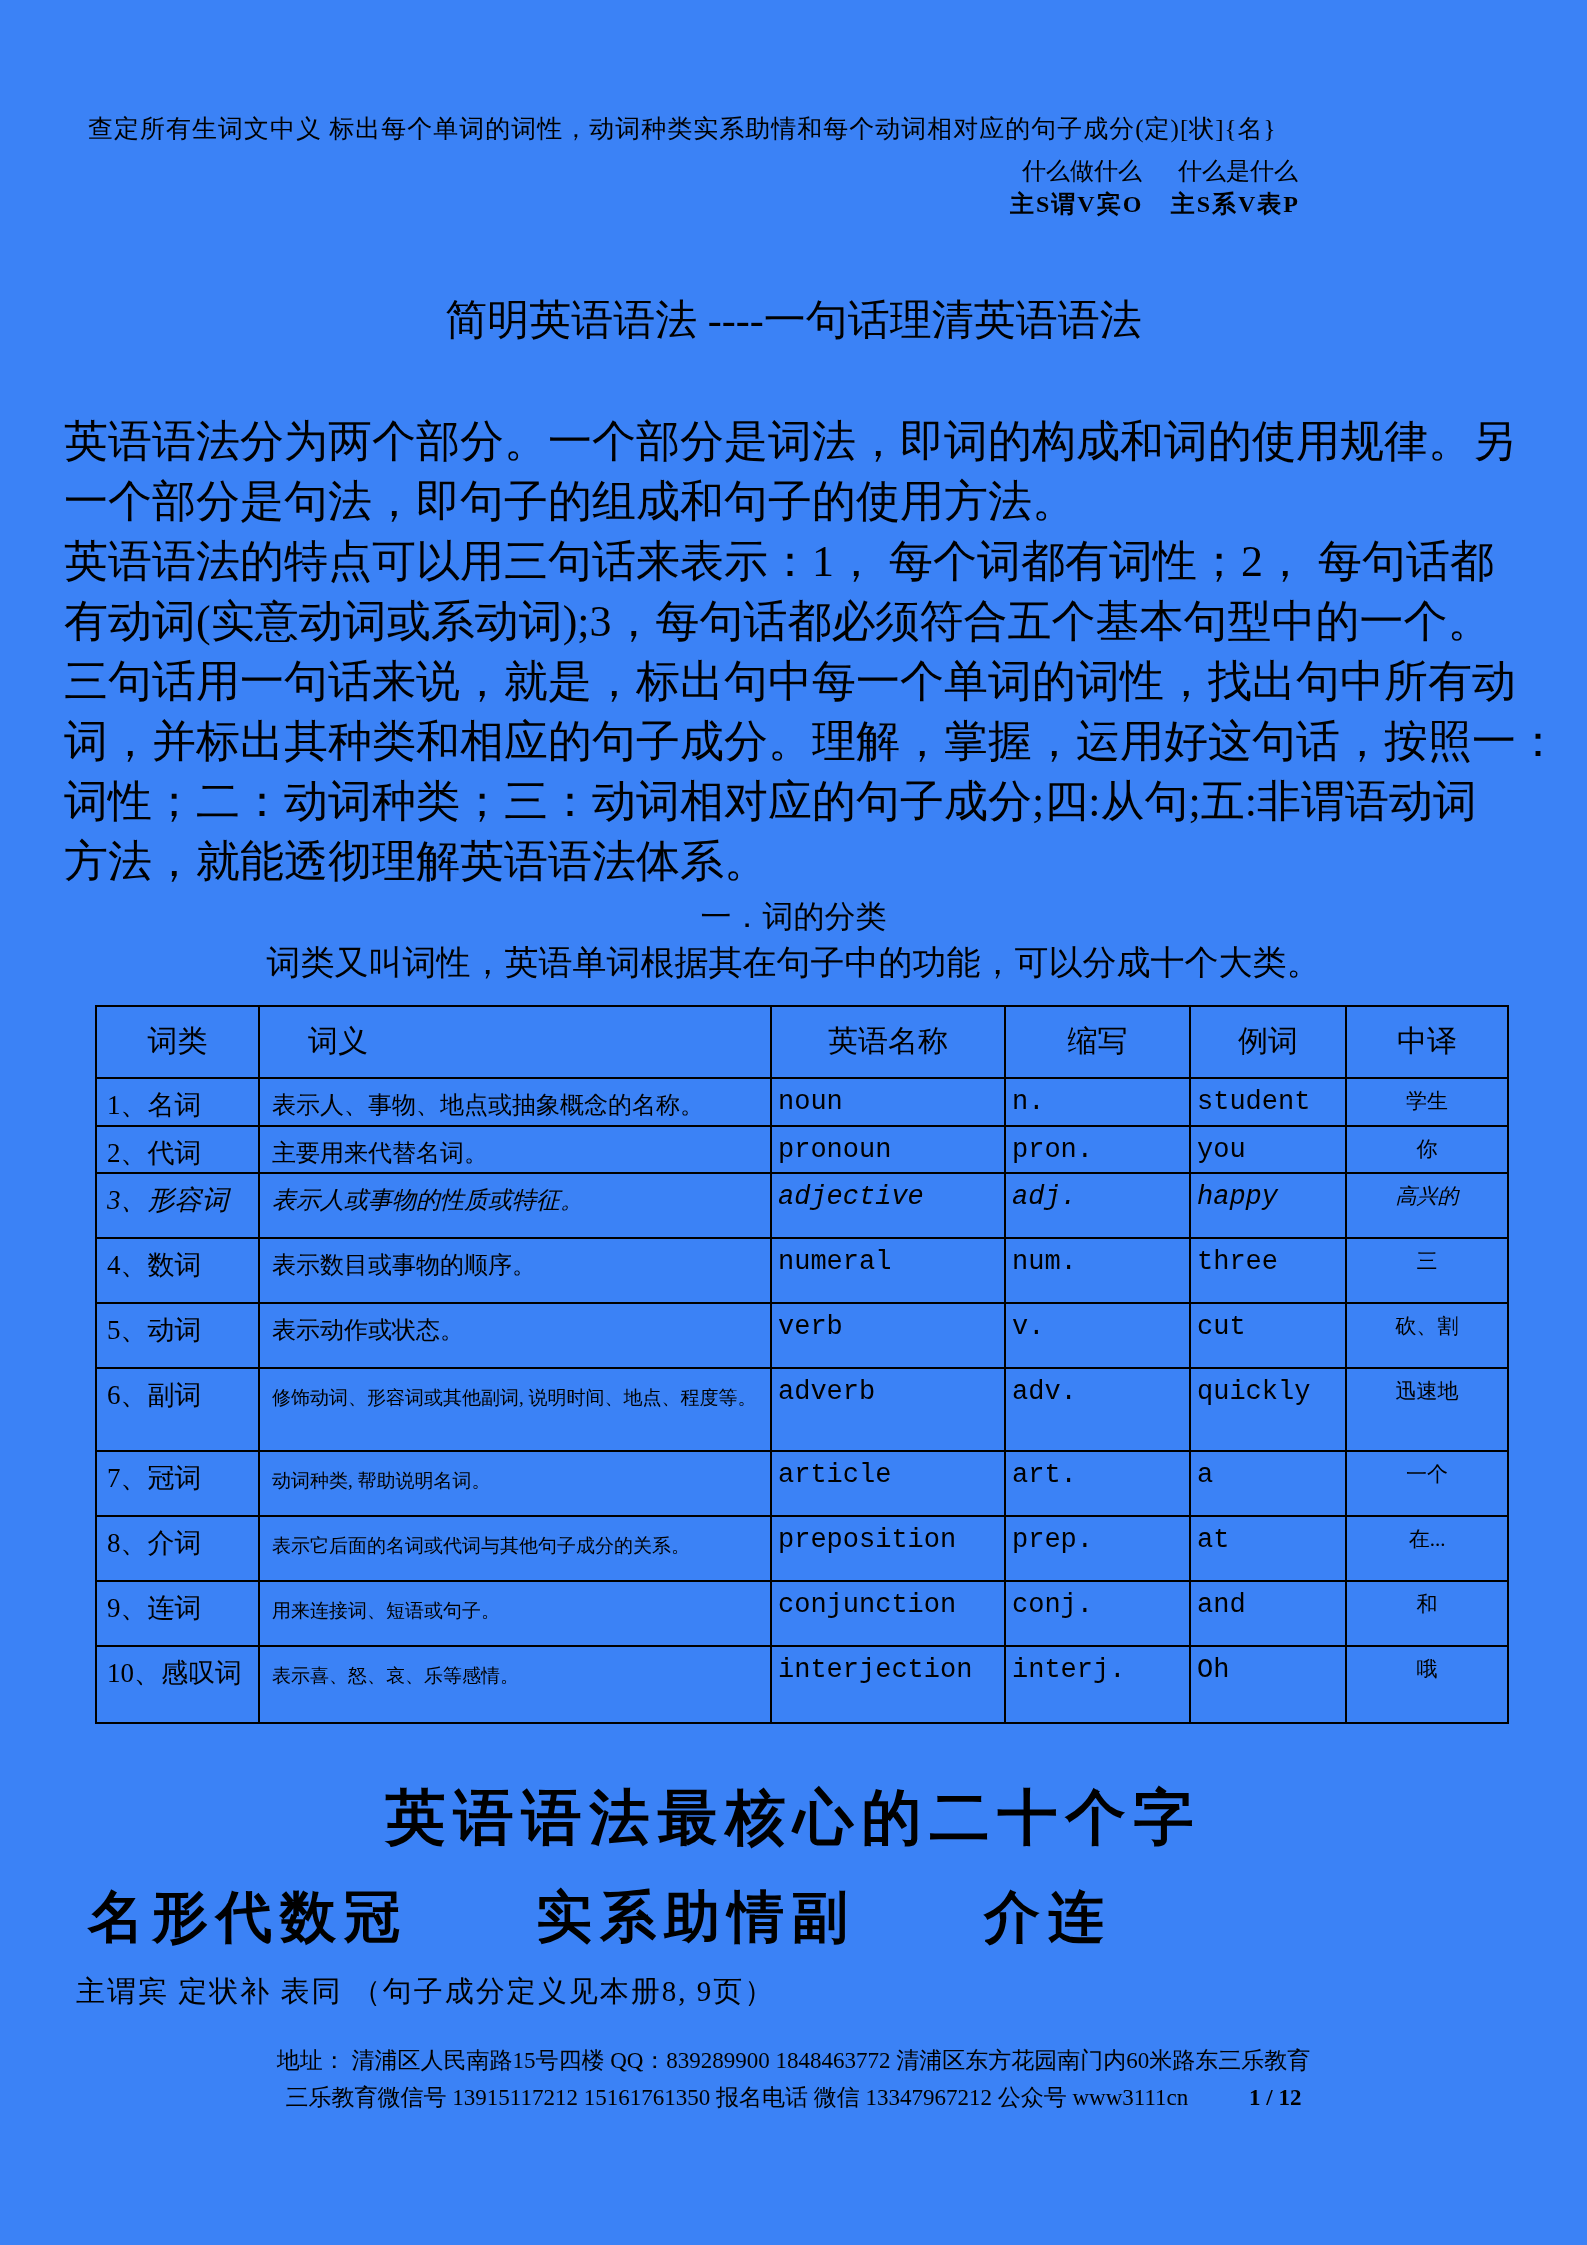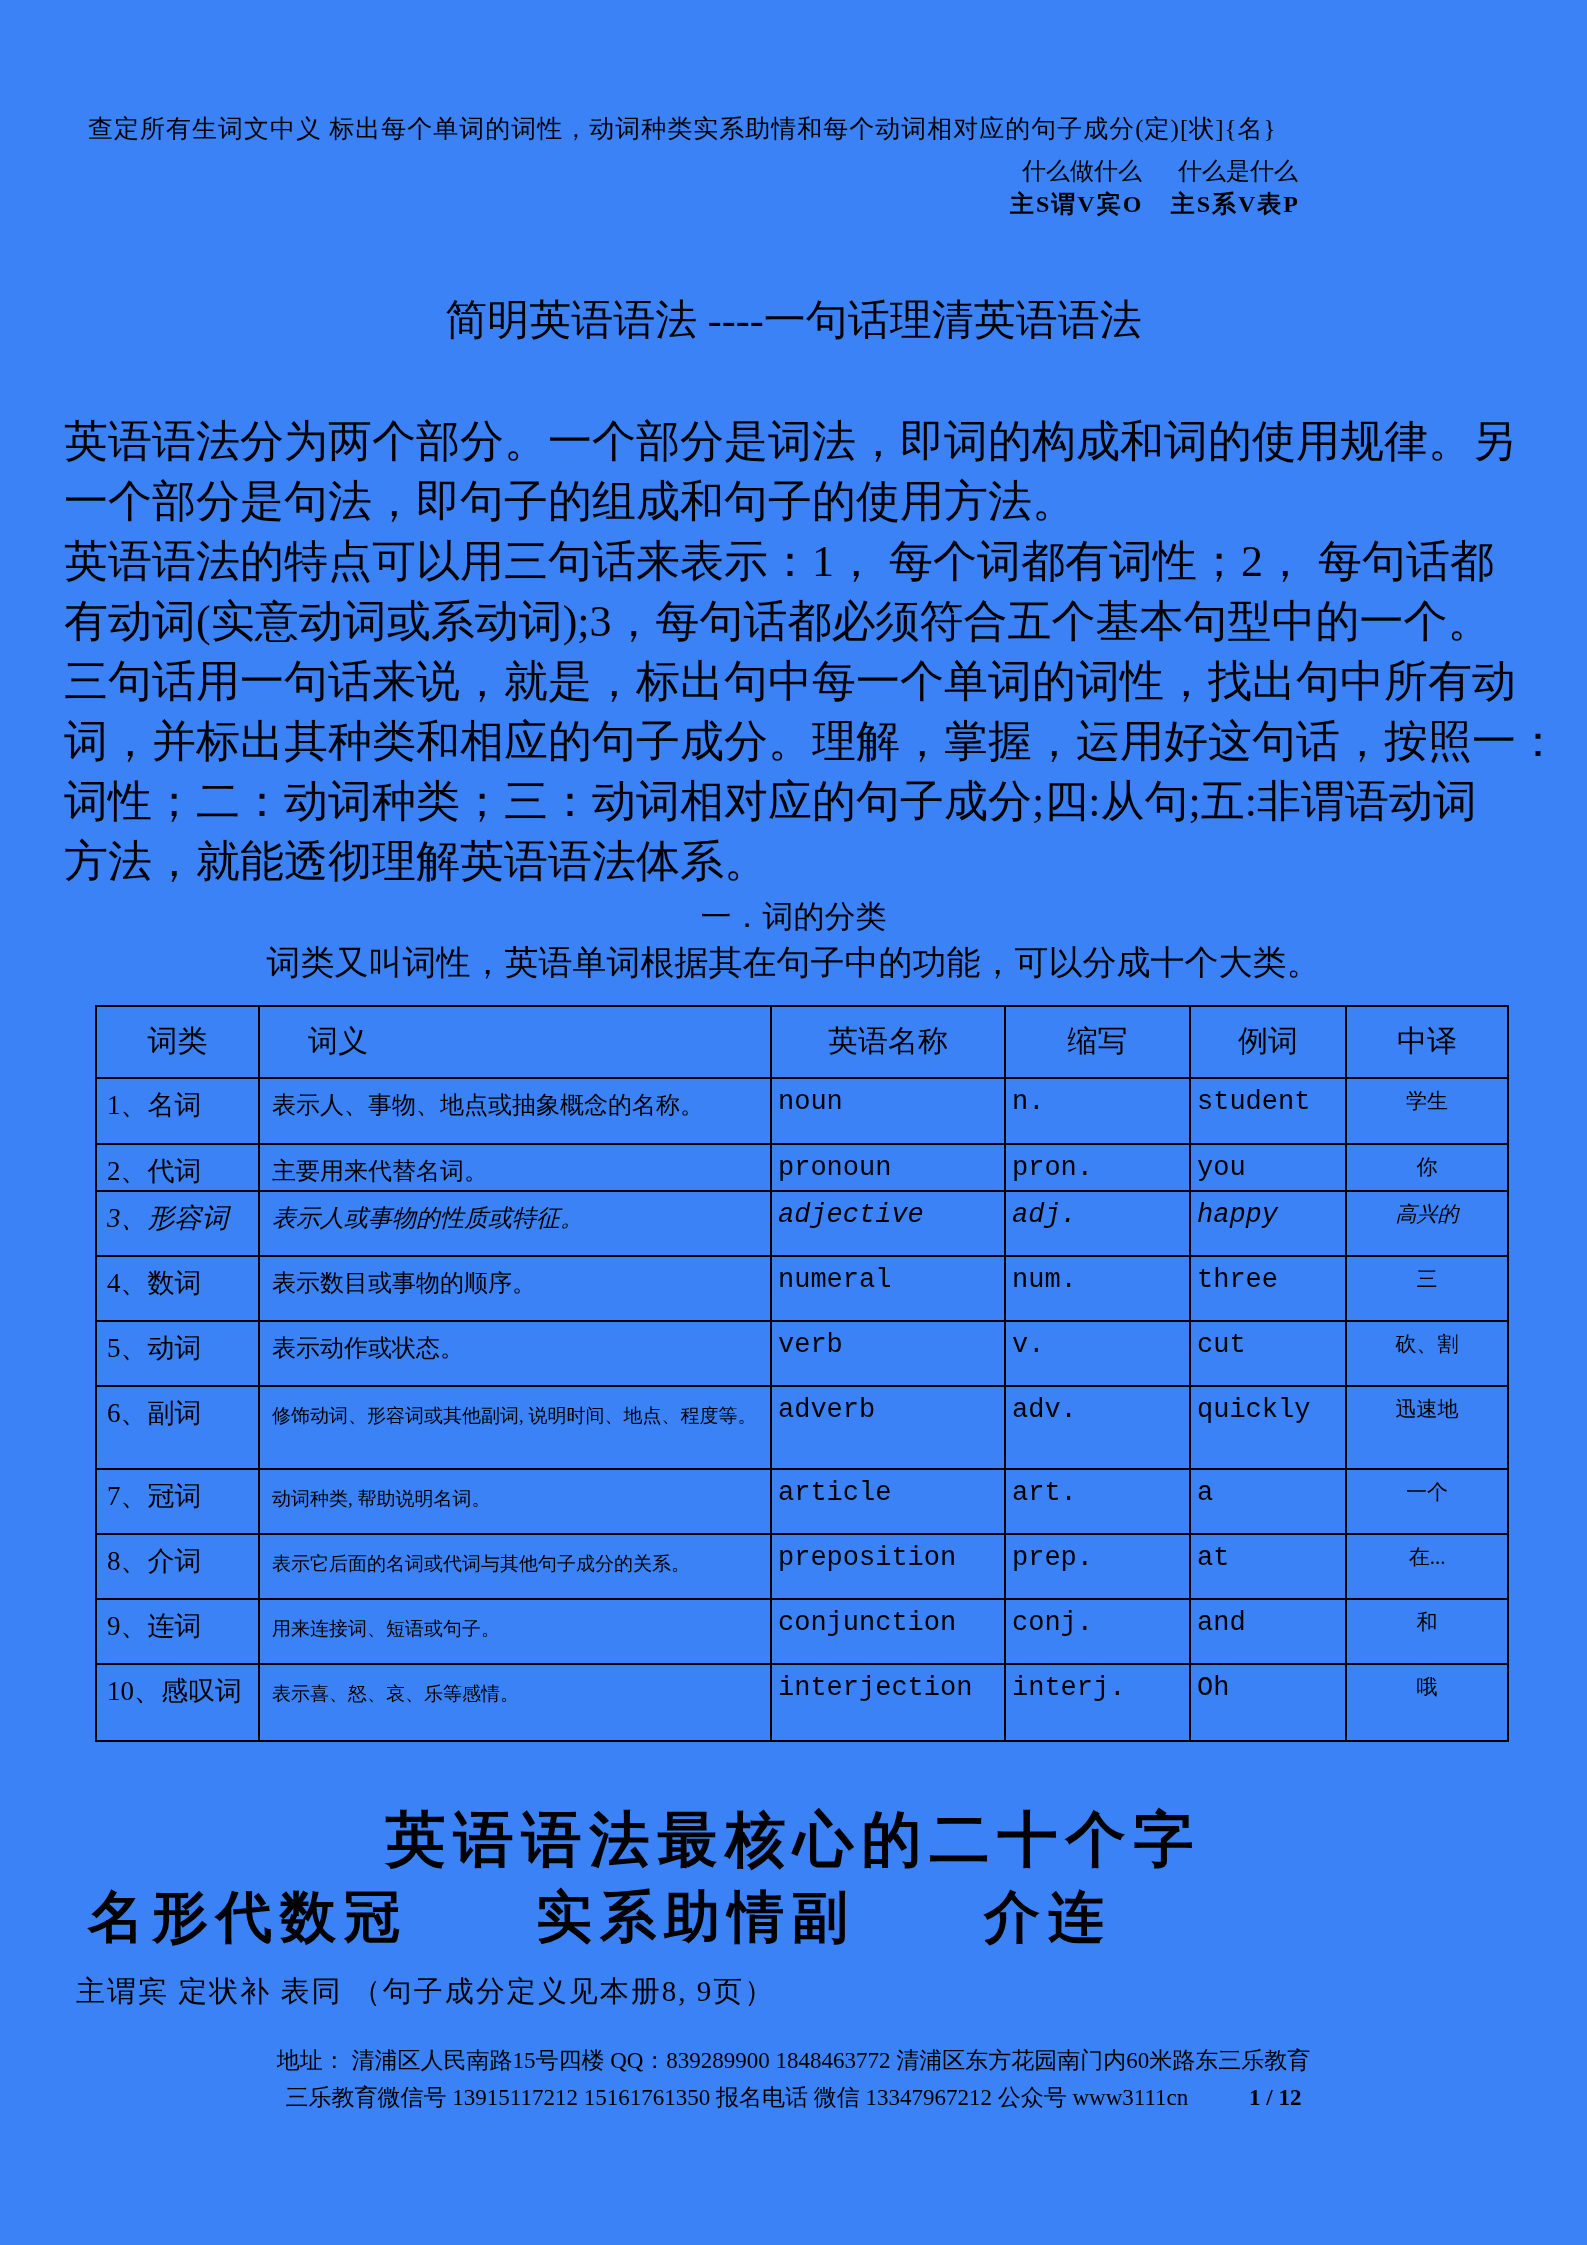--- a/index.html
+++ b/index.html
@@ -61,35 +61,35 @@
   }
   .pos-table th.col-meaning { text-align: left; padding-left: 48px; }
   td.cell-cls { font-size: 27px; text-align: left; padding-left: 10px; white-space: nowrap; }
   td.cell-meaning { font-size: 24px; text-align: left; padding-left: 12px; line-height: 1.55; }
   tbody tr:nth-child(n+6) td.cell-meaning { font-size: 19px; line-height: 2.2; }
   td.cell-en, td.cell-abbr, td.cell-ex {
     font-family: "Liberation Mono", monospace; font-size: 27px; 
   }
   td.cell-zh { font-size: 21px; text-align: center; }
   thead tr { height: 72px; }
-  tbody tr:nth-child(1)  { height: 66px; margin-top: 8px; }
+  tbody tr:nth-child(1)  { height: 48px; margin-top: 8px; }
   tbody tr:nth-child(2)  { height: 47px; }
   tbody tr:nth-child(3)  { height: 65px; font-style: italic; }
   tbody tr:nth-child(4)  { height: 65px; }
   tbody tr:nth-child(5)  { height: 65px; }
   tbody tr:nth-child(6)  { height: 83px; }
   tbody tr:nth-child(7)  { height: 65px; }
   tbody tr:nth-child(8)  { height: 65px; }
   tbody tr:nth-child(9)  { height: 65px; }
   tbody tr:nth-child(10) { height: 77px; }
   
   .core-title {
     position: absolute; top: 1778px; left: 0; width: 100%;
     text-align: center; font-size: 60px; font-weight: bold;
-    letter-spacing: 8px; white-space: nowrap; margin-top: 22px;
+    letter-spacing: 8px; white-space: nowrap;
   }
   .core-line1 {
     position: absolute; top: 1880px; left: 88px;
     font-size: 56px; font-weight: bold; letter-spacing: 8px; white-space: nowrap;
   }
   .core-line2 {
     position: absolute; top: 1972px; left: 76px;
     font-size: 29px; letter-spacing: 2px; white-space: nowrap;
   }
   

